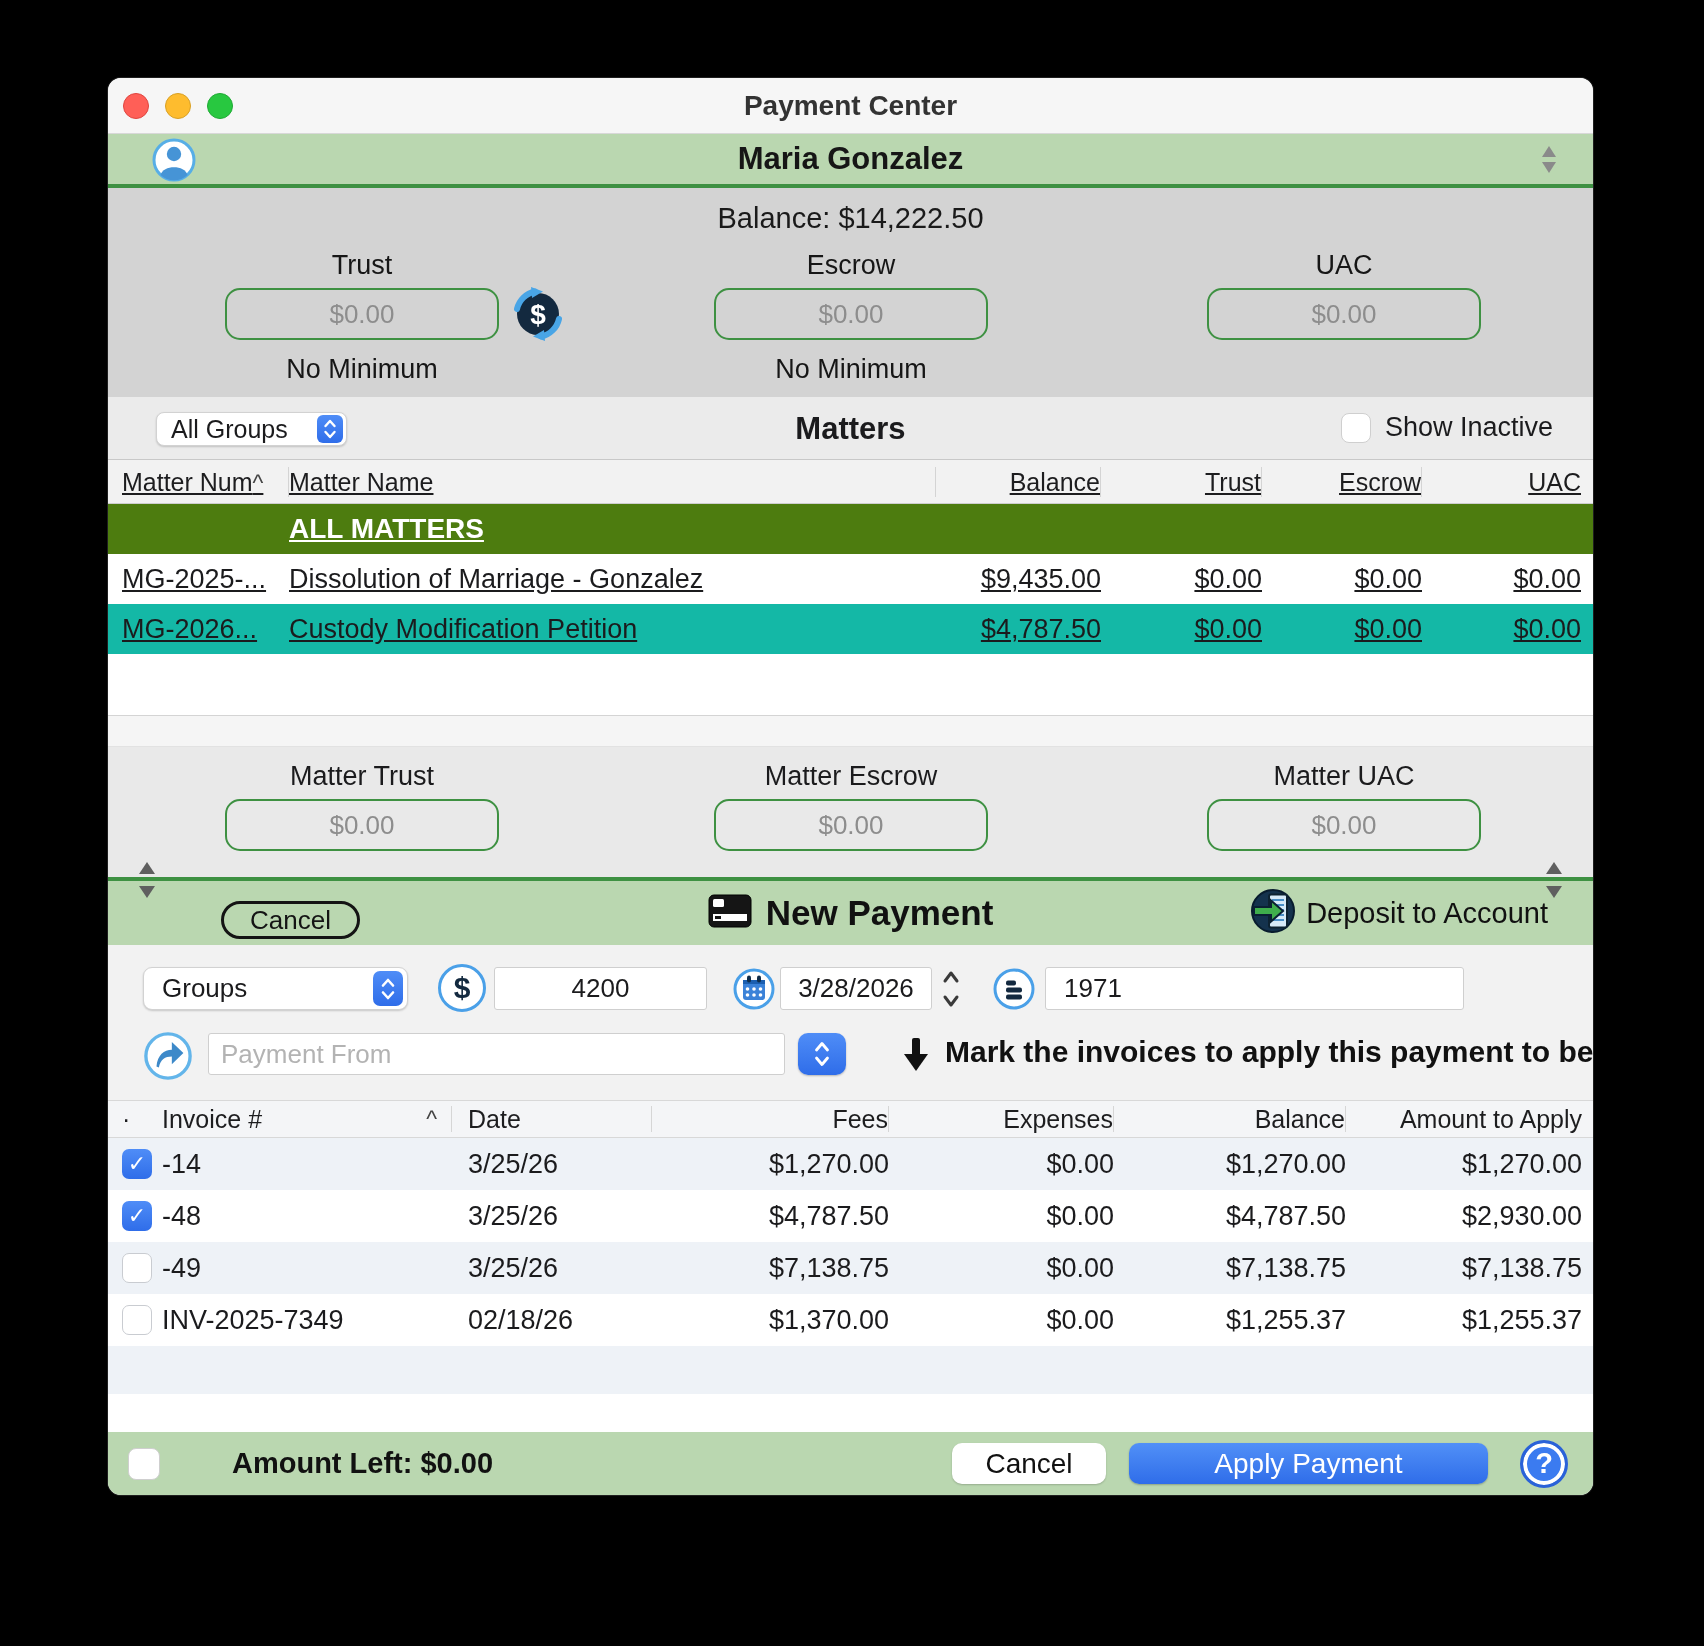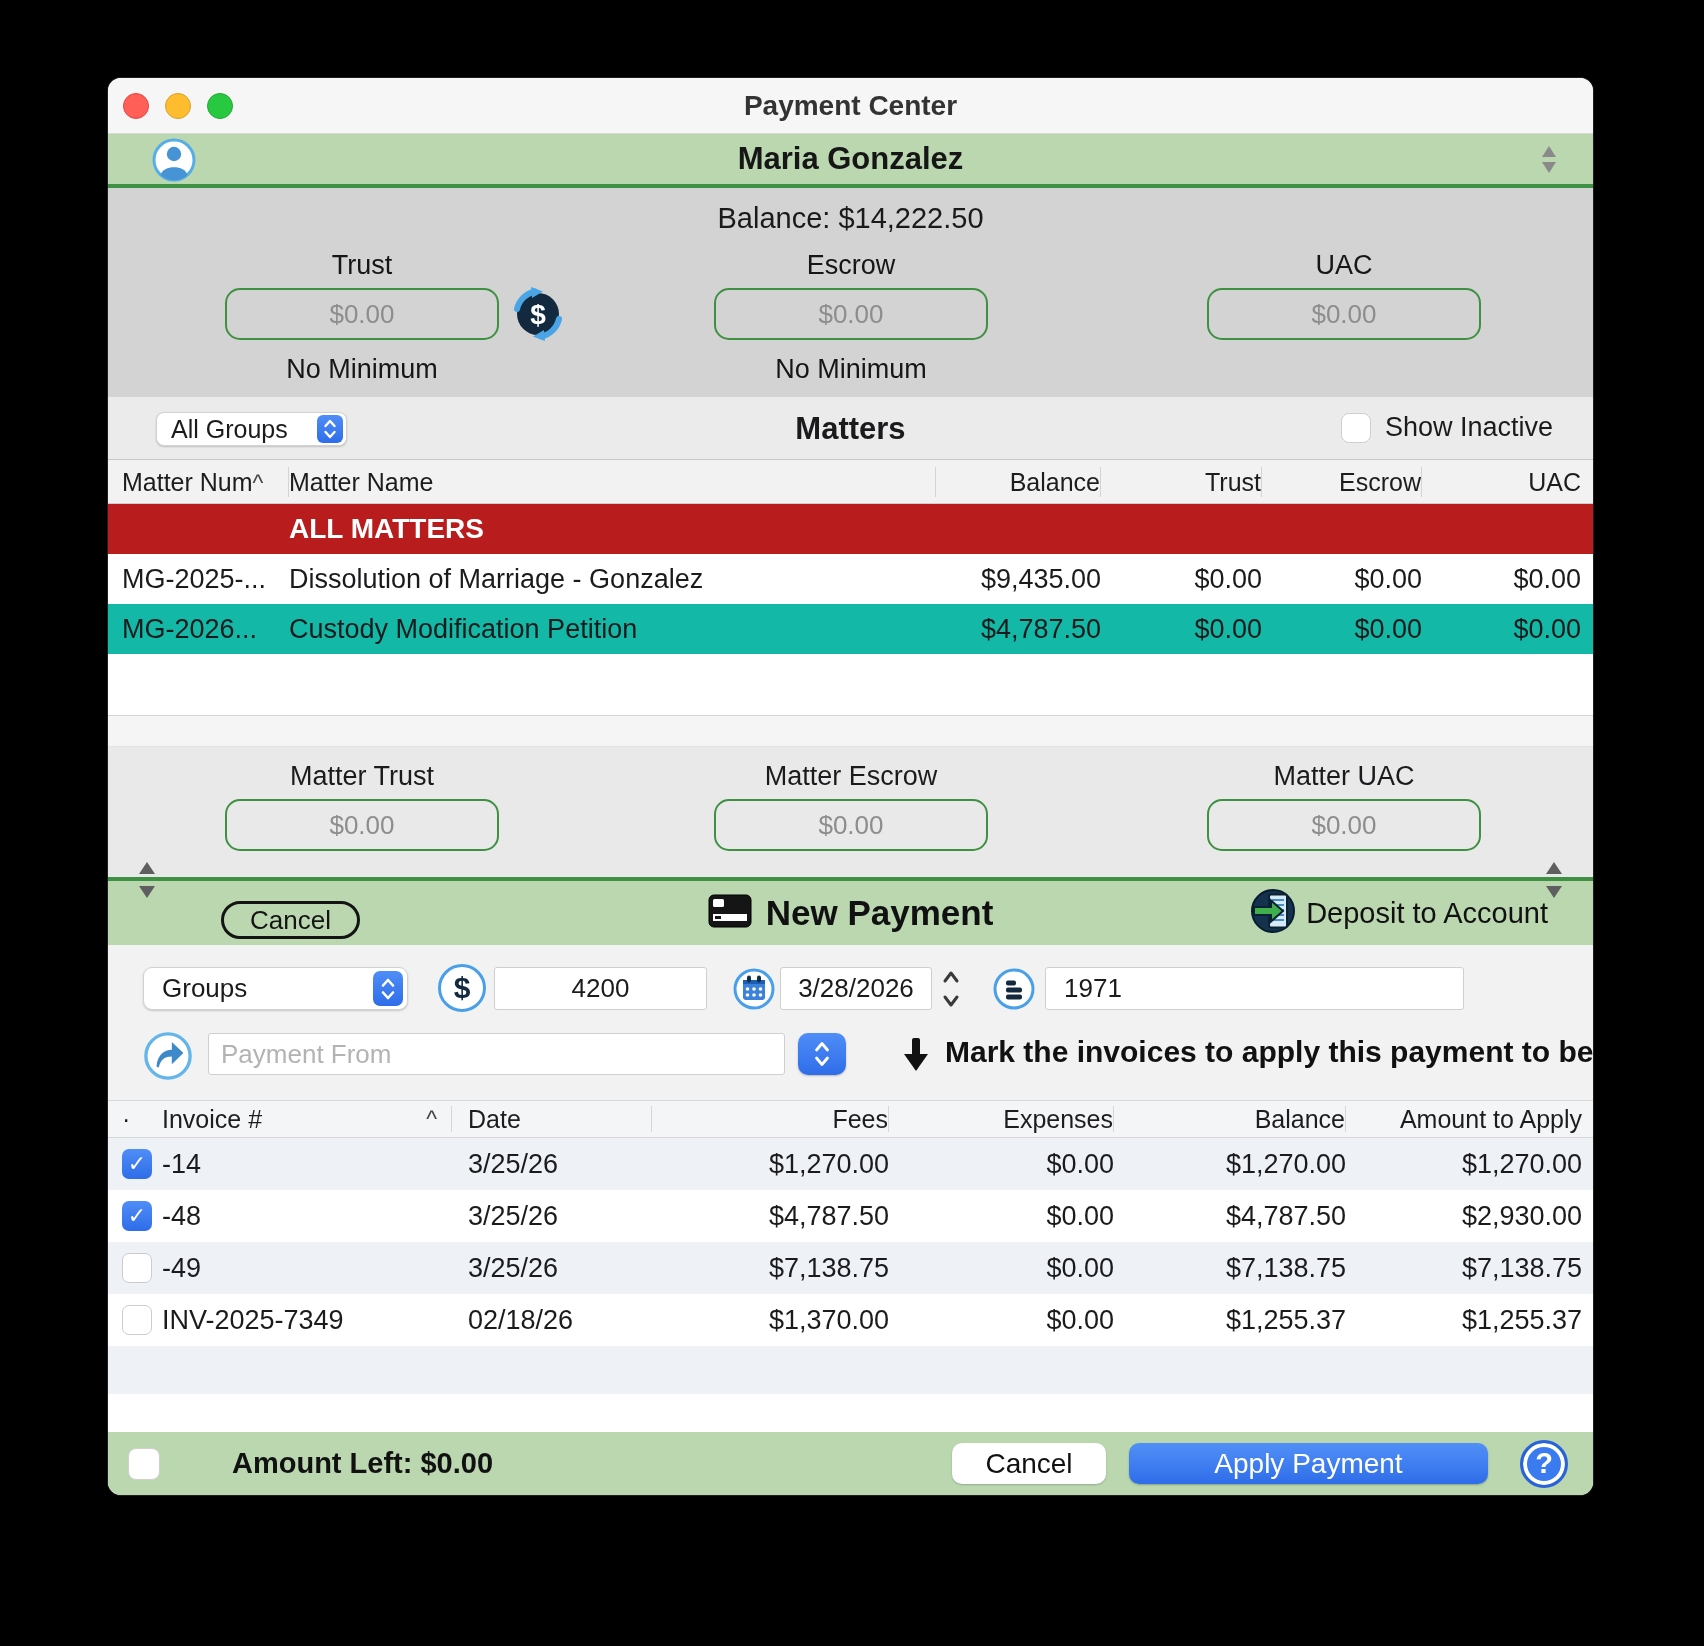--- a/index.html
+++ b/index.html
@@ -39,26 +39,26 @@
   .matters-bar{position:absolute;left:0;top:319px;width:100%;height:63px;background:#ebebeb;border-bottom:1px solid #c8c8c8;}
   .group-select{position:absolute;left:48px;top:15px;width:191px;height:34px;background:#fff;border-radius:8px;border:1px solid #d2d2d2;box-shadow:0 1px 2px rgba(0,0,0,.18);display:flex;align-items:center;cursor:default;}
   .group-select .sel-text{flex:1;padding-left:14px;font-size:25px;}
   .blue-stepper{width:26px;height:28px;margin-right:3px;background:linear-gradient(#4f8df7,#2f6de9);border-radius:6px;display:flex;align-items:center;justify-content:center;}
   .matters-title{position:absolute;left:0;right:0;top:0;height:63px;line-height:63px;text-align:center;font-size:31px;font-weight:bold;}
   .show-inactive{position:absolute;right:40px;top:15px;display:flex;align-items:center;gap:14px;}
   .cb-plain{width:30px;height:30px;background:#fff;border:1px solid #cfcfcf;border-radius:8px;}
   .show-inactive .si-label{font-size:27px;}
 
   
-  .m-grid{display:grid;grid-template-columns:167px 1fr 165px 161px 160px 159px;padding:0 12px 0 14px;align-items:center;}
+  .m-grid{display:grid;grid-template-columns:167px 1fr 165px 161px 160px 159px;padding:0 12px 0 14px;align-items:center;text-decoration:underline;}
   .m-header{position:absolute;left:0;top:382px;width:100%;height:44px;background:#f2f2f2;border-bottom:1px solid #cecece;font-size:25px;color:#1d1d1f;}
   .m-header .hcell{height:30px;line-height:30px;}
   .m-header .sep{border-right:1px solid #d4d4d4;}
   .num-r,.amt-r{text-align:right;}
-  .all-matters{position:absolute;left:0;top:426px;width:100%;height:50px;background:#b91c1c;color:#fff;font-weight:bold;font-size:28px;}
+  .all-matters{position:absolute;left:0;top:426px;width:100%;height:50px;background:#4d7c0f;color:#fff;font-weight:bold;font-size:28px;}
   .m-row{position:absolute;left:0;width:100%;height:50px;font-size:27px;}
   .m-row.r0{top:476px;background:#fff;}
   .m-row.r1{top:526px;background:#14b8a6;}
   .m-body-blank{position:absolute;left:0;top:576px;width:100%;height:61px;background:#fff;}
 
   .scroll-strip{position:absolute;left:0;top:637px;width:100%;height:32px;background:#f5f5f5;border-top:1px solid #d4d4d4;border-bottom:1px solid #e2e2e2;}
 
   
   .matter-accounts{position:absolute;left:0;top:669px;width:100%;height:130px;background:#e9e9e9;}
   .macct{position:absolute;top:14px;width:274px;text-align:center;}

